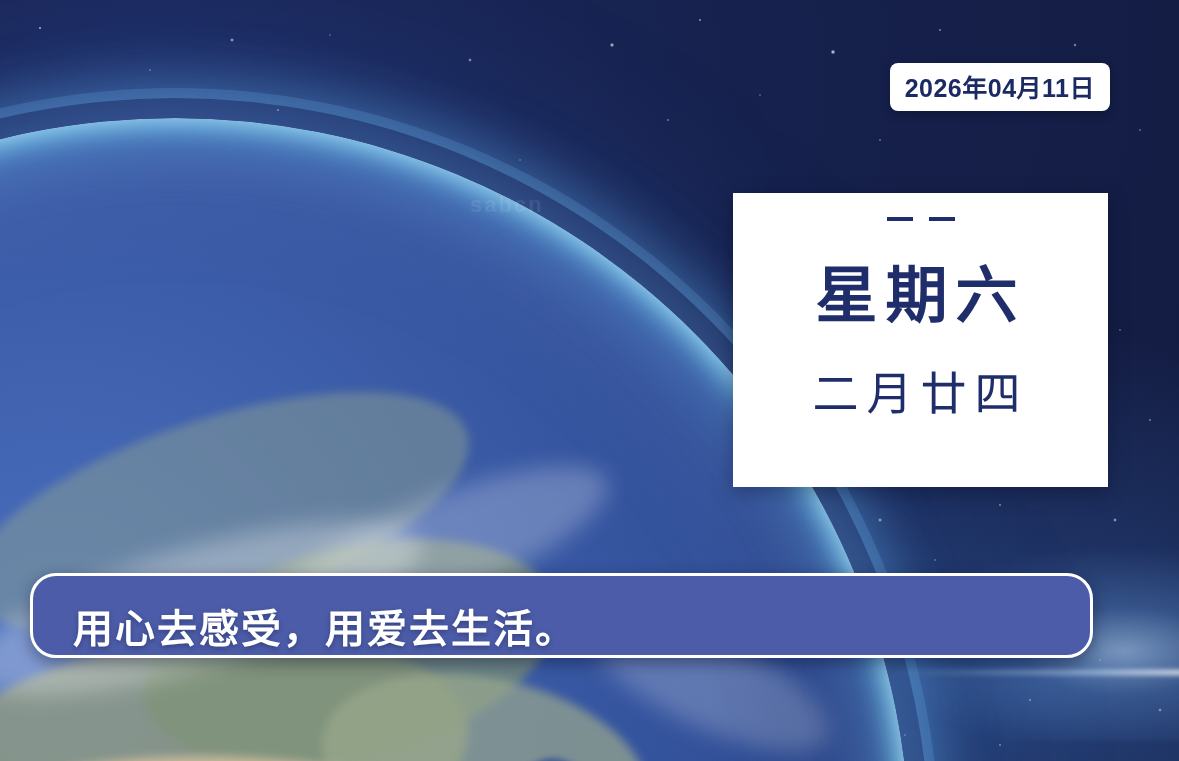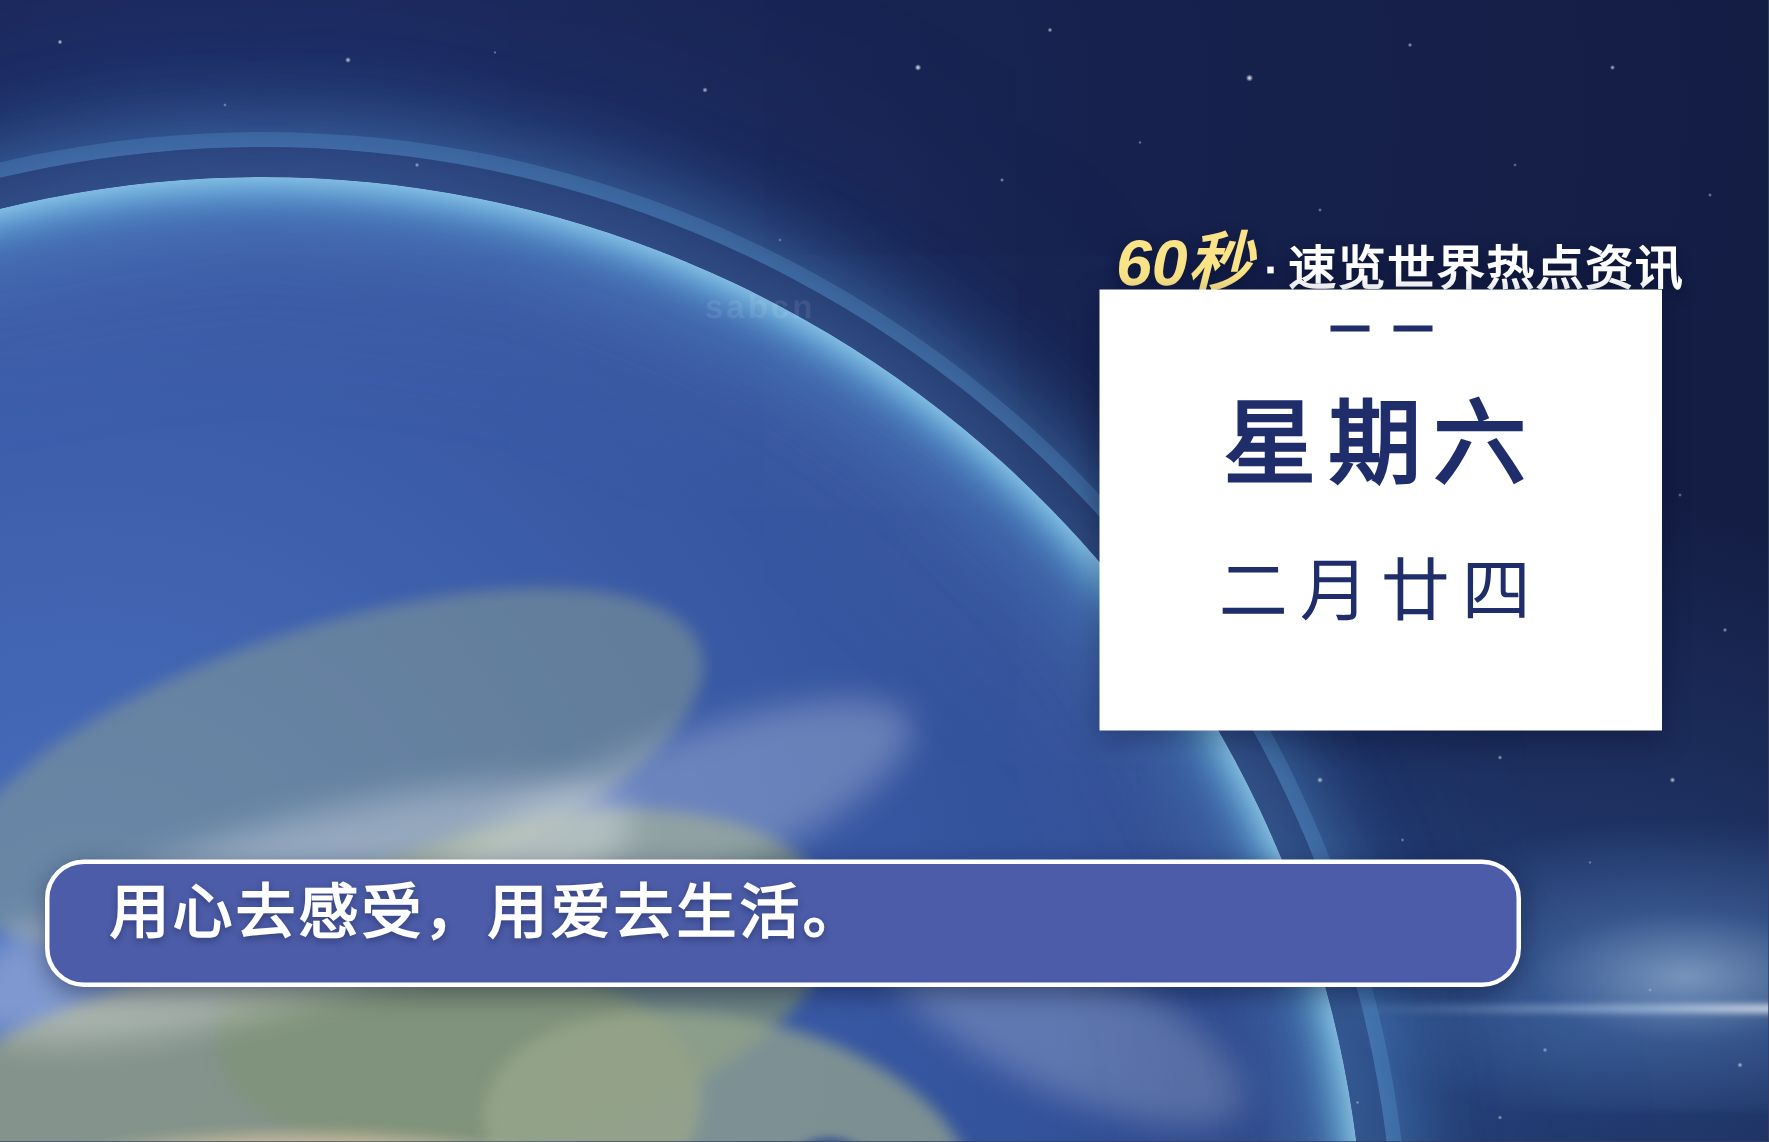--- a/index.html
+++ b/index.html
@@ -199,26 +199,26 @@
     margin-top:24px;
     font-size:62px;font-weight:700;letter-spacing:8px;white-space:nowrap;
   }
   .lunar{
     margin-top:22px;
     font-size:46px;font-weight:400;letter-spacing:8px;white-space:nowrap;
   }
 
   
   .quote-banner{
-    position:absolute;left:30px;top:573px;width:984px;height:85px;
+    position:absolute;left:30px;top:573px;width:1063px;height:85px;
     background:#4C5CA8;
     border:3px solid #ffffff;
     border-radius:26px;
     box-sizing:border-box;
-    display:flex;align-items:flex-start;
+    display:flex;align-items:flex-end;
     box-shadow:0 5px 16px rgba(5,10,35,.42);
   }
   .quote-text{
     color:#ffffff;font-size:40px;font-weight:700;letter-spacing:2px;
     margin-left:40px;white-space:nowrap;
     text-shadow:0 2px 5px rgba(10,18,50,.35);
   }
 
   
   .watermark{
@@ -260,26 +260,22 @@
     <div class="earth-glow-pink"></div>
   </div>
 
   <div class="content">
 
     <div class="watermark">sabcn</div>
 
     <div class="title-block">
     </div>
 
-
-    <div class="tagline">
-      <span class="tag-60">60秒</span>
-      <span class="tag-dot">·</span>
-      <span class="tag-rest">速览世界热点资讯</span>
-    </div>
+    <div class="date-pill">2026年04月11日</div>
+
 
     <div class="info-card">
       <div class="issue-row">
         <span class="issue-dash"></span>
         <span class="issue-dash"></span>
       </div>
       <div class="weekday">星期六</div>
       <div class="lunar">二月廿四</div>
     </div>
 

